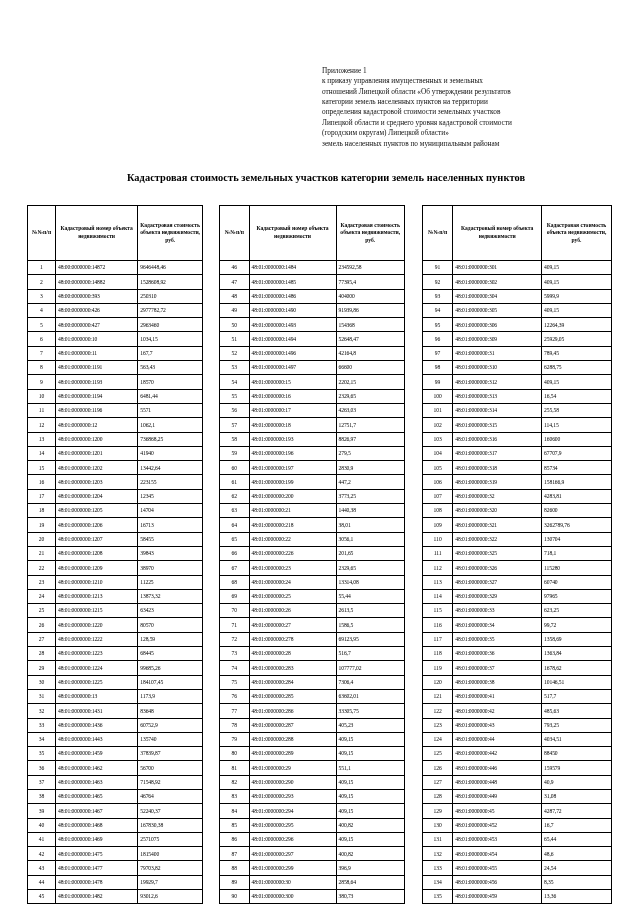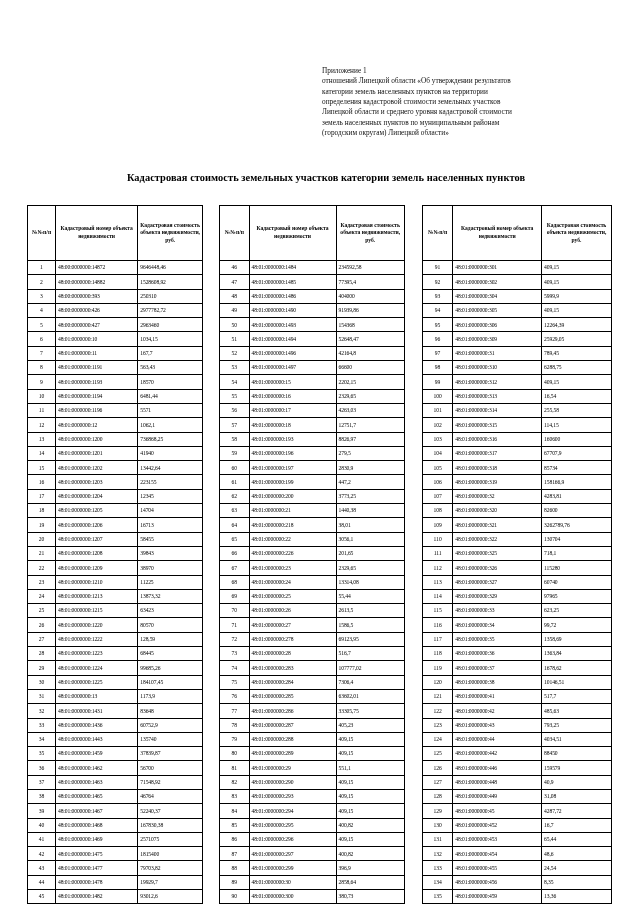--- a/index.html
+++ b/index.html
@@ -115,26 +115,27 @@
   .col-cad  { width: 47%; }
   .col-val  { width: 37%; }
 </style>
 </head>
 <body>
 
 <div class="page">
 
   <div class="ref-block">
     <div>Приложение 1</div>
+    <div>к приказу управления имущественных и земельных</div>
     <div>отношений Липецкой области «Об утверждении результатов</div>
     <div>категории земель населенных пунктов на территории</div>
     <div>определения кадастровой стоимости земельных участков</div>
     <div>Липецкой области и среднего уровня кадастровой стоимости</div>
+    <div>(городским округам) Липецкой области»</div>
     <div>земель населенных пунктов по муниципальным районам</div>
-    <div>(городским округам) Липецкой области»</div>
   </div>
 
   <div class="doc-title">
     <span>Кадастровая стоимость земельных участков категории земель населенных пунктов</span>
   </div>
 
   <div class="tables">
 
     <div class="tbl-wrap c1">
       <table class="kad">

